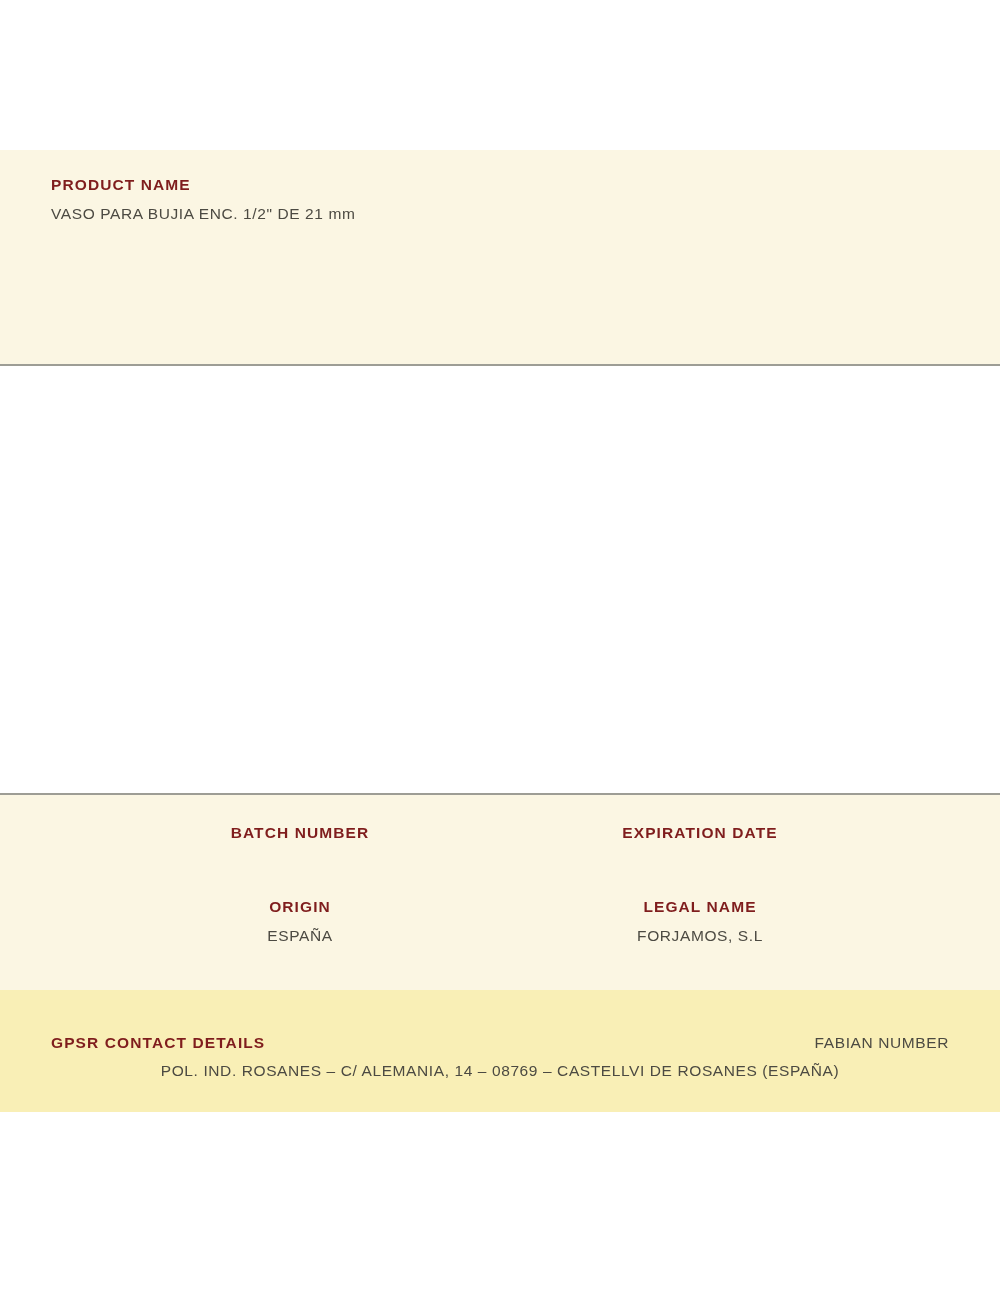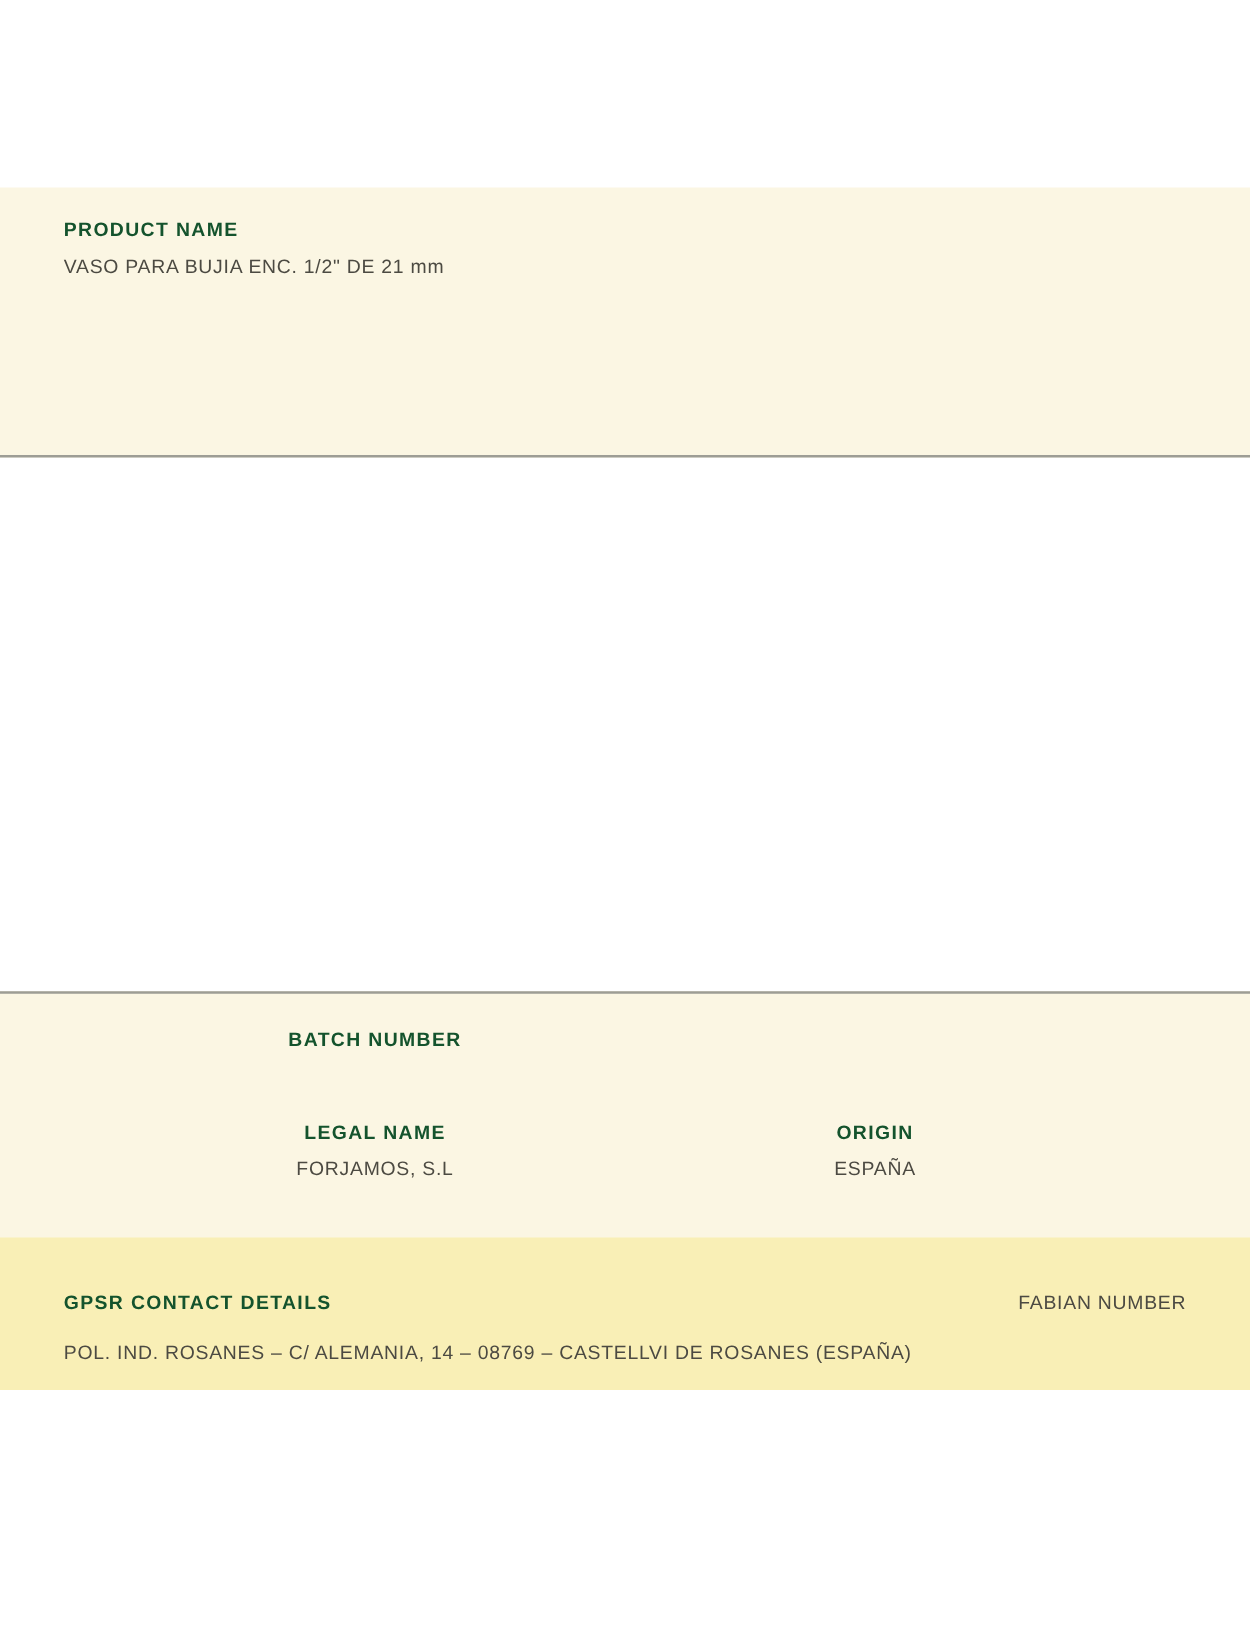--- a/index.html
+++ b/index.html
@@ -12,21 +12,21 @@
     position: relative;
     width: 1000px;
     height: 1300px;
     background: #ffffff;
     overflow: hidden;
   }
   .label {
     font-size: 15.5px;
     font-weight: bold;
     letter-spacing: 1.1px;
-    color: #14532d;
+    color: #7f1d1d;
     line-height: 16px;
   }
   .value {
     font-size: 15.5px;
     font-weight: normal;
     letter-spacing: 0.6px;
     color: #4c4a42;
     line-height: 16px;
   }
   
@@ -78,22 +78,22 @@
     box-sizing: border-box;
     background: #f9efb6;
     padding: 45px 51px 0 51px;
   }
   .gpsr-header-row {
     display: flex;
     justify-content: space-between;
     align-items: baseline;
   }
   .gpsr-line {
-    text-align: left;
-    margin-top: 24px;
+    text-align: center;
+    margin-top: 12px;
   }
 </style>
 </head>
 <body>
 
 <div class="page">
 
   <section class="product-panel">
     <div class="field">
       <div class="label field-label">PRODUCT NAME</div>
@@ -103,31 +103,32 @@
     </div>
   </section>
 
   <section class="batch-panel">
     <div class="grid-row">
       <div class="cell">
         <div class="label">BATCH NUMBER</div>
         <div class="value"></div>
       </div>
       <div class="cell">
+        <div class="label">EXPIRATION DATE</div>
         <div class="value"></div>
       </div>
     </div>
     <div class="grid-row second">
       <div class="cell">
+        <div class="label">ORIGIN</div>
+        <div class="value">ESPAÑA</div>
+      </div>
+      <div class="cell">
         <div class="label">LEGAL NAME</div>
         <div class="value">FORJAMOS, S.L</div>
-      </div>
-      <div class="cell">
-        <div class="label">ORIGIN</div>
-        <div class="value">ESPAÑA</div>
       </div>
     </div>
   </section>
 
   <section class="gpsr-panel">
     <div class="gpsr-header-row">
       <div class="label">GPSR CONTACT DETAILS</div>
       <div class="value">FABIAN NUMBER</div>
     </div>
     <div class="value gpsr-line">POL. IND. ROSANES – C/ ALEMANIA, 14 – 08769 – CASTELLVI DE ROSANES (ESPAÑA)</div>

